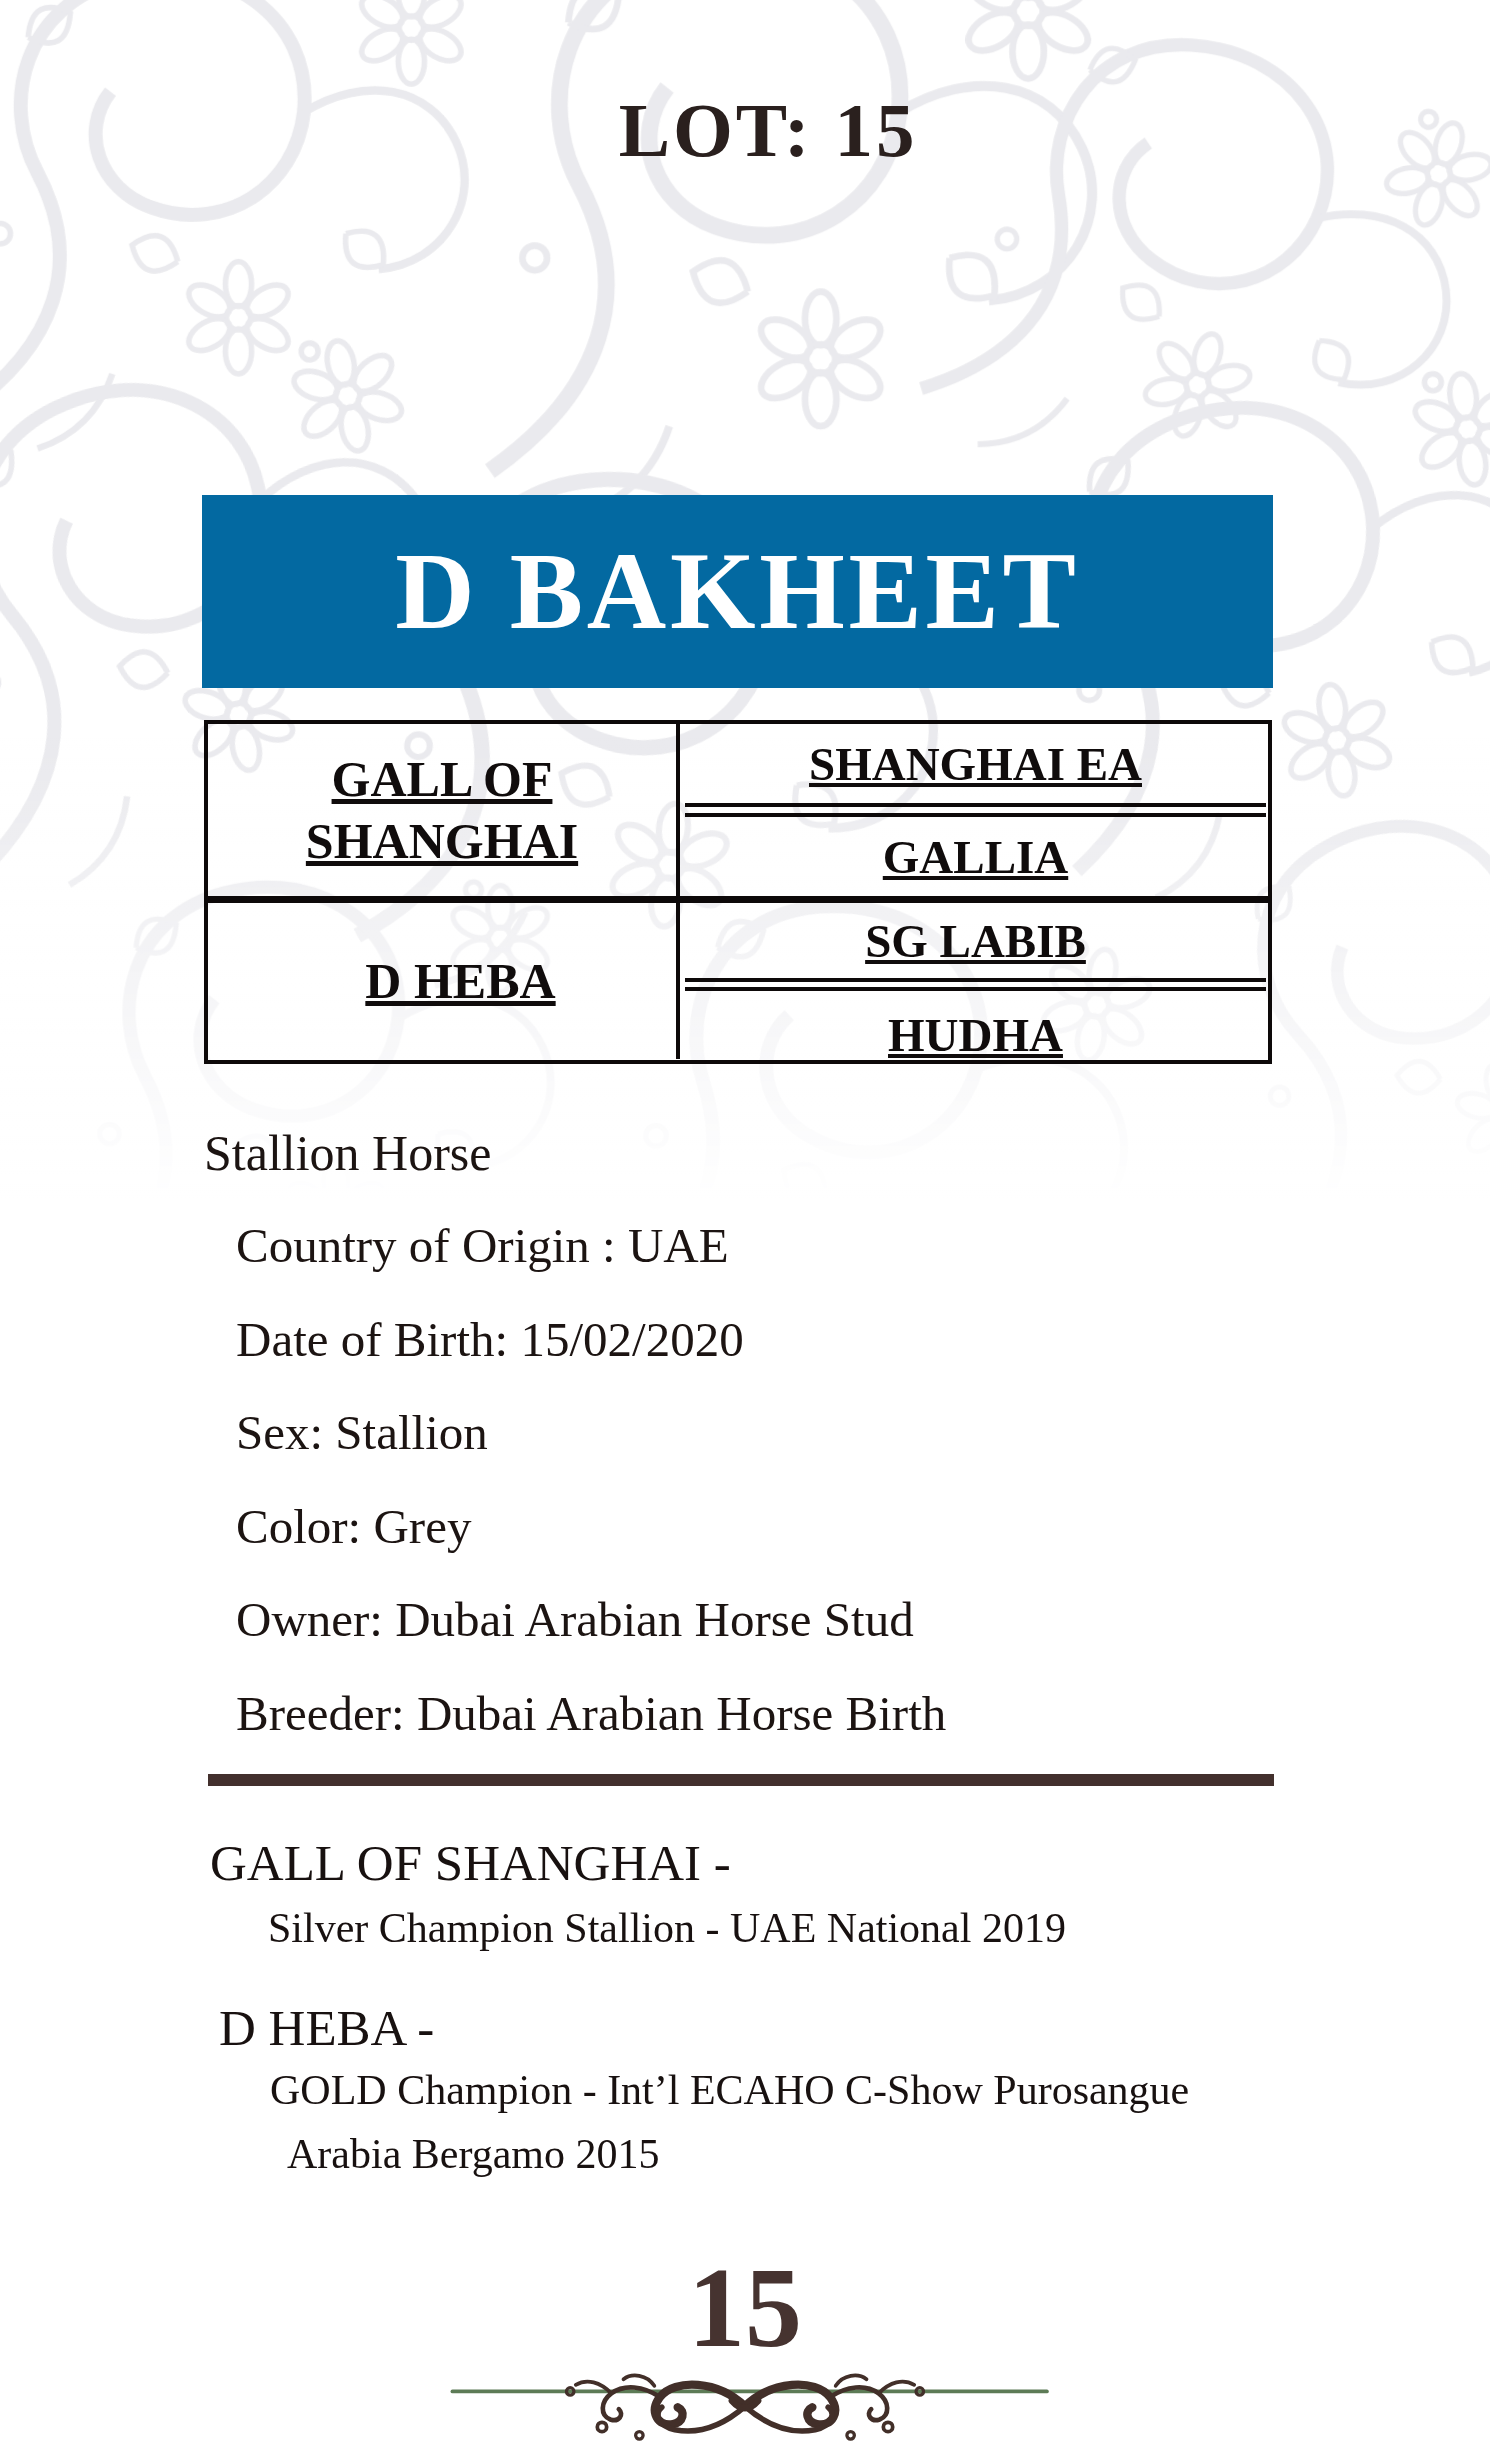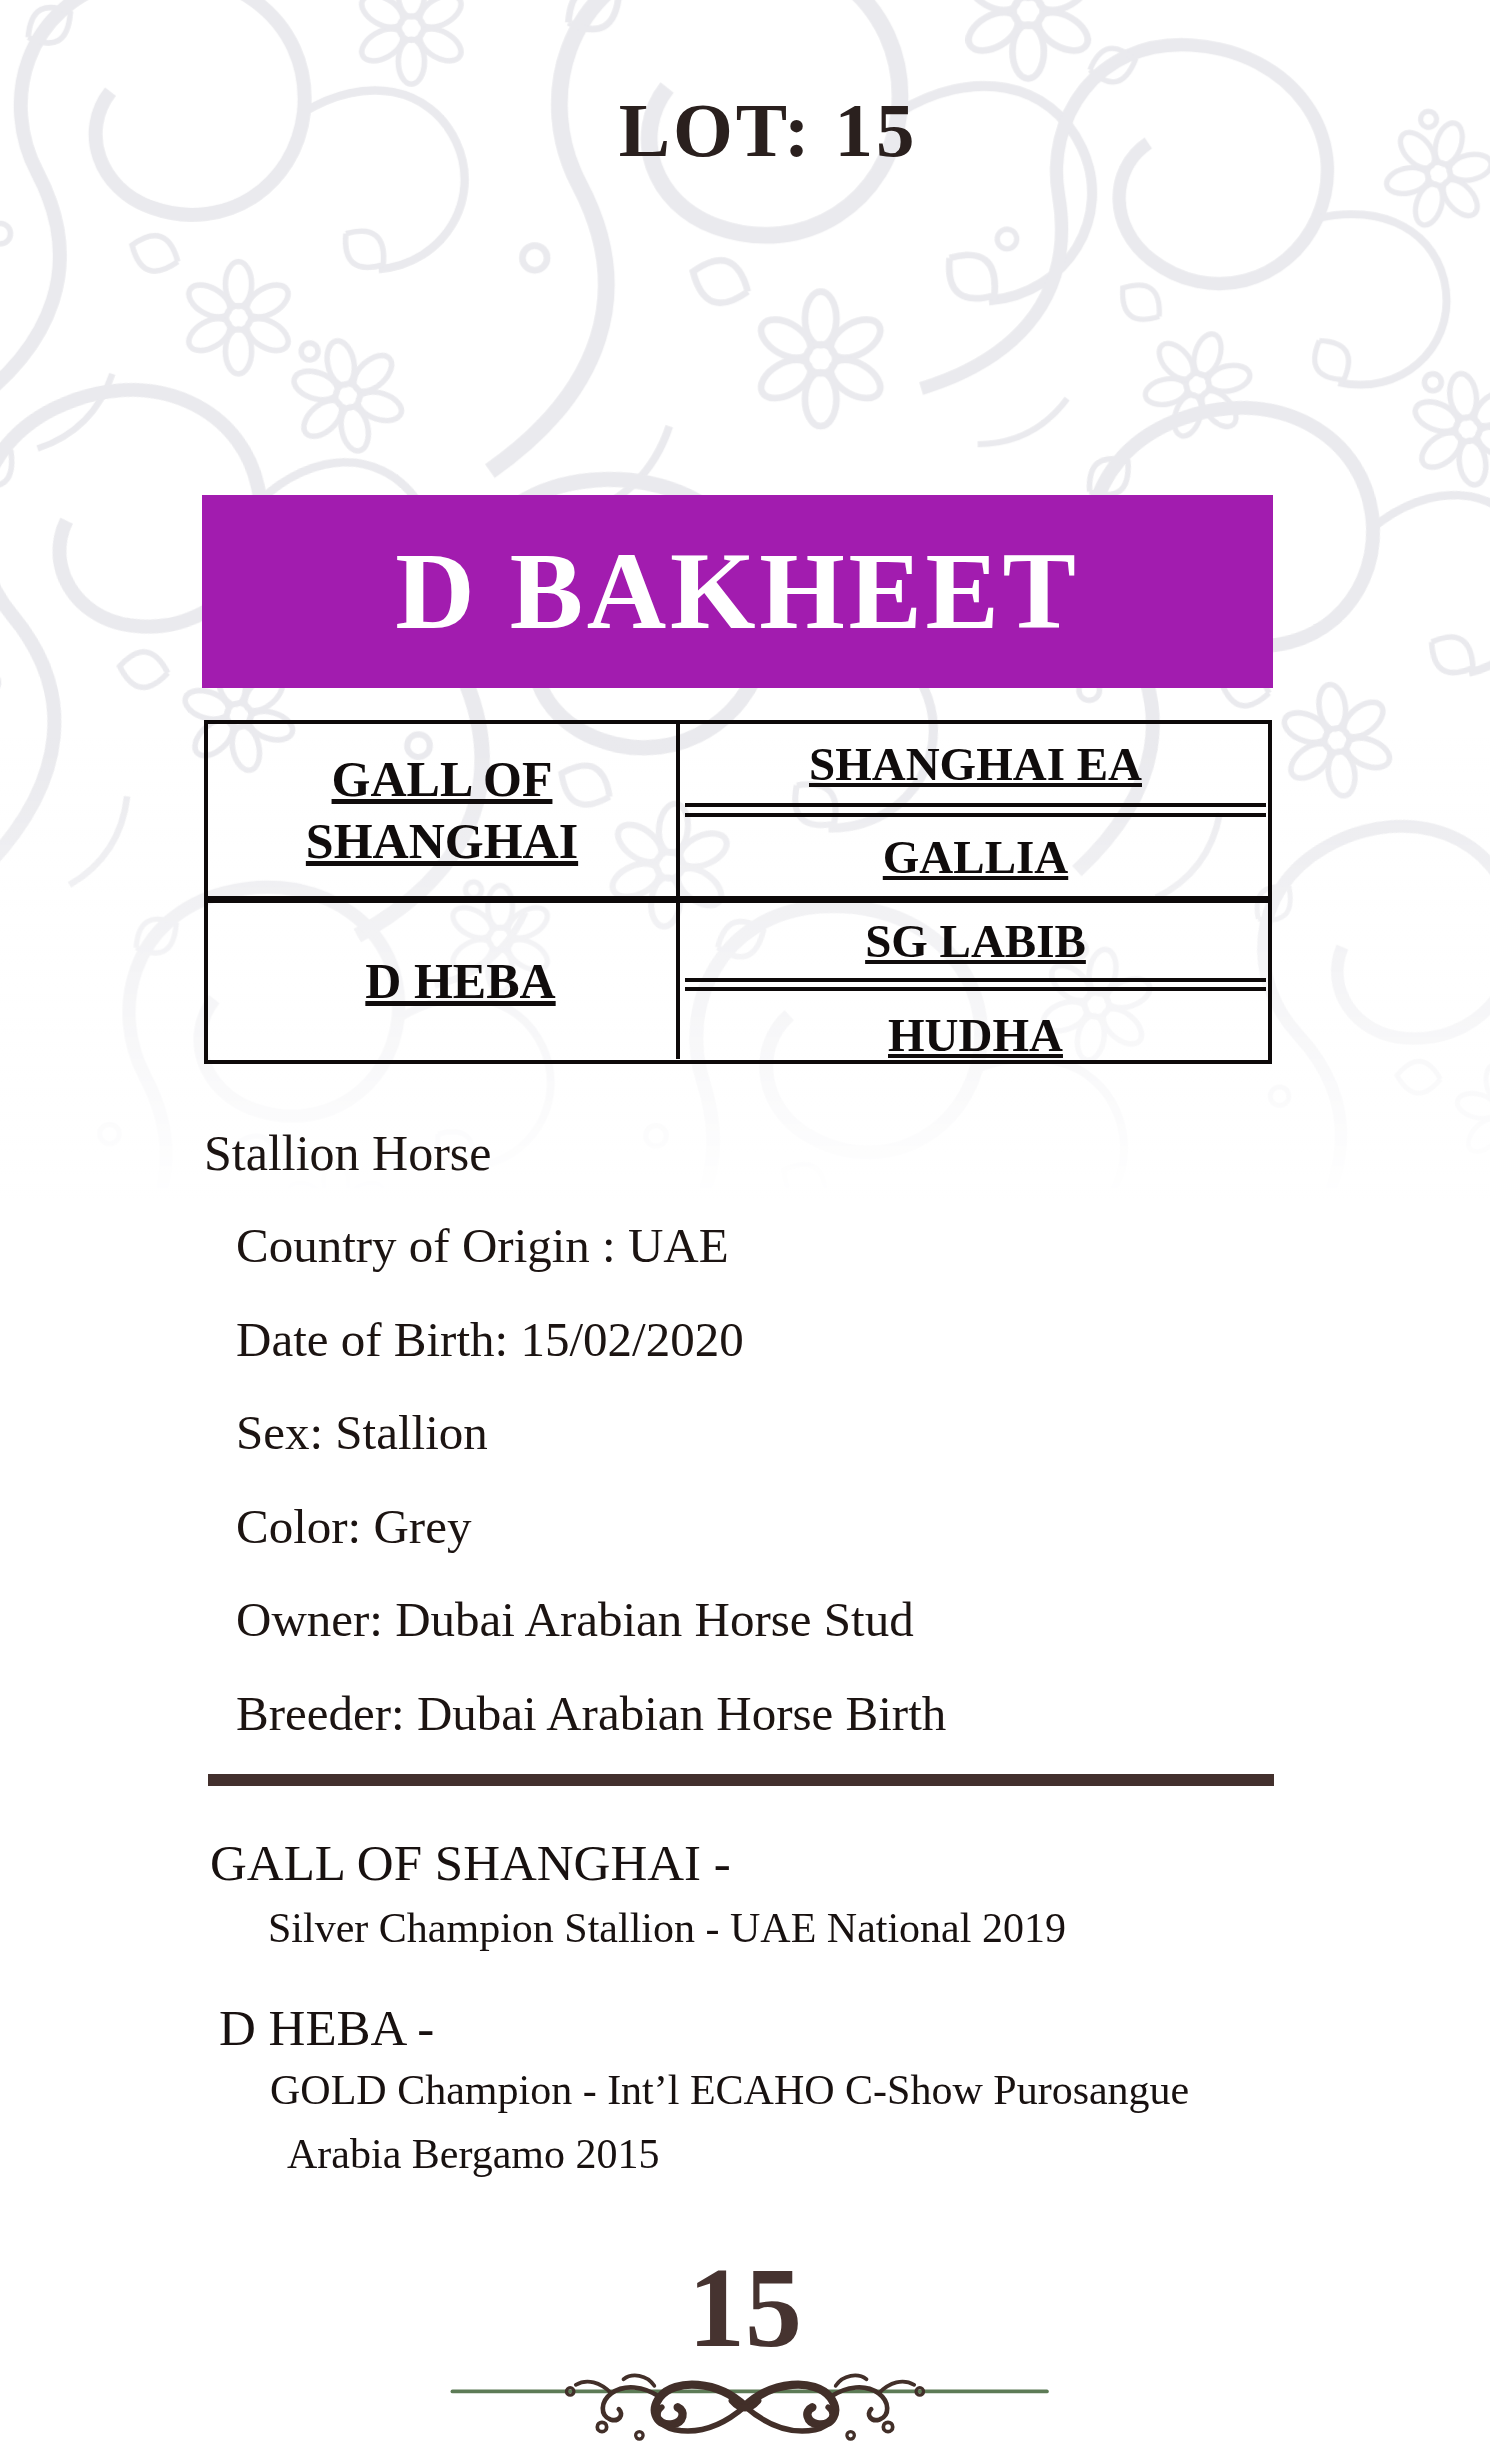--- a/index.html
+++ b/index.html
@@ -22,21 +22,21 @@
   
   .lot-title{
     position:absolute;top:86px;left:0;width:100%;
     text-align:center;font-size:77px;font-weight:bold;
     letter-spacing:2.8px;color:#2a201e;padding-left:23px;
   }
 
   
   .banner{
     position:absolute;left:202px;top:495px;width:1071px;height:193px;
-    background:#a21caf;color:#ffffff;
+    background:#0369a1;color:#ffffff;
     display:flex;align-items:center;justify-content:center;
     font-size:110px;font-weight:bold;letter-spacing:3.7px;
   }
 
   
   .pedigree{
     position:absolute;left:204px;top:720px;width:1068px;height:344px;
     border:4.7px solid #0d0909;box-sizing:border-box;
   }
   .ped-cell{

